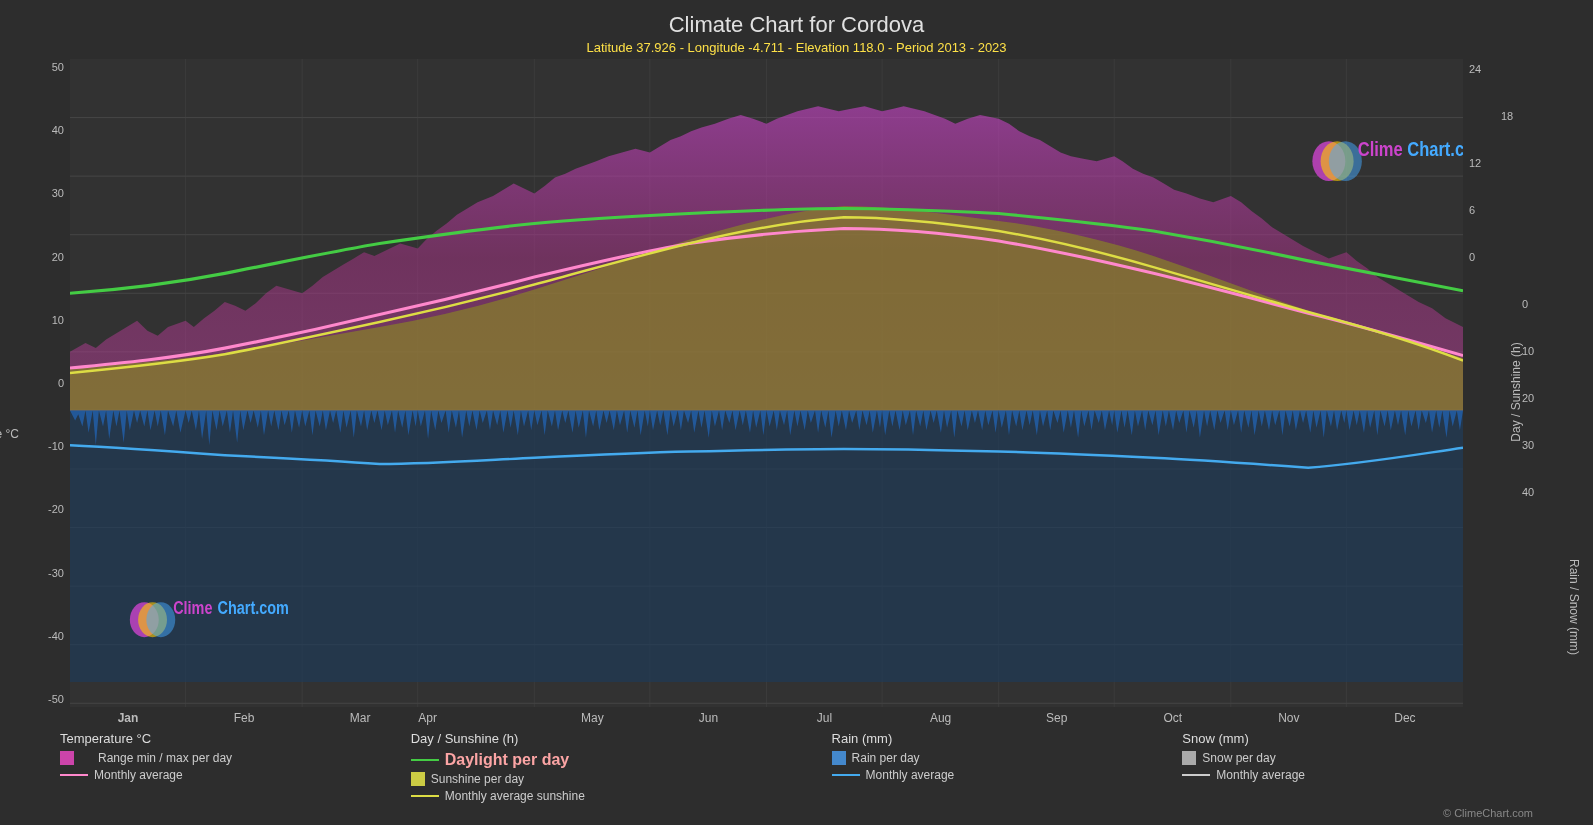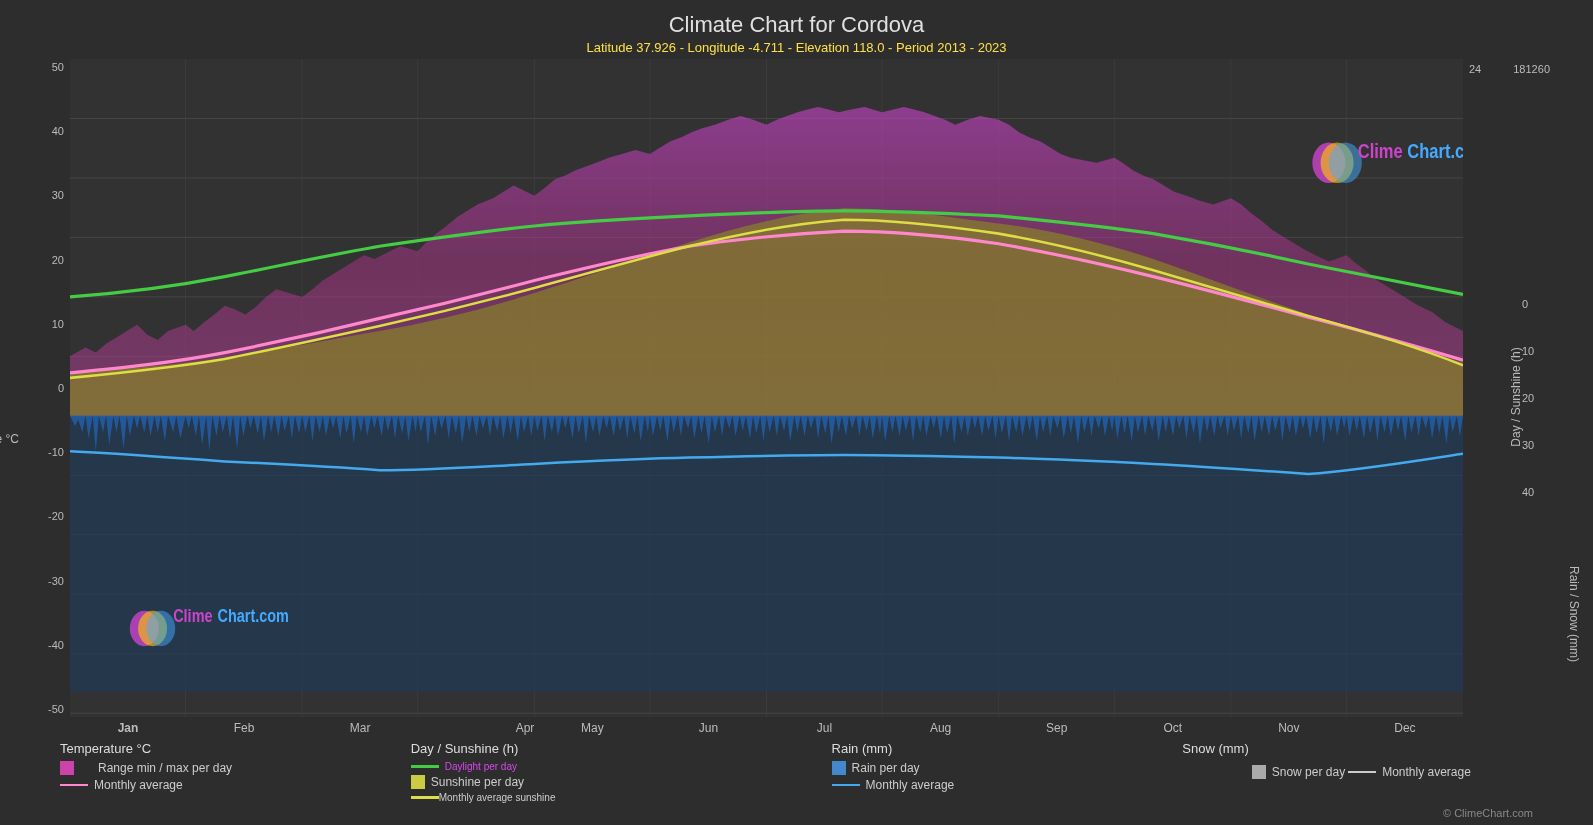--- a/index.html
+++ b/index.html
@@ -226,35 +226,35 @@
           <text x="100" y="445" font-family="Arial" font-size="14" font-weight="bold" fill="#cc44cc">Clime</text>
           <text x="143" y="445" font-family="Arial" font-size="14" font-weight="bold" fill="#44aaff">Chart.com</text>
 
         </svg>
       </div>
 
       <div style="display:flex; padding:4px 0 0 0; font-size:12px; color:#bbb;">
         <div style="flex:1; text-align:center;font-weight:bold;">Jan</div>
         <div style="flex:1; text-align:center;">Feb</div>
         <div style="flex:1; text-align:center;">Mar</div>
-        <div style="flex:1; text-align:right;">Apr</div>
+        <div style="flex:1; text-align:left;">Apr</div>
         <div style="flex:1; text-align:center;">May</div>
         <div style="flex:1; text-align:center;">Jun</div>
         <div style="flex:1; text-align:center;">Jul</div>
         <div style="flex:1; text-align:center;">Aug</div>
         <div style="flex:1; text-align:center;">Sep</div>
         <div style="flex:1; text-align:center;">Oct</div>
         <div style="flex:1; text-align:center;">Nov</div>
         <div style="flex:1; text-align:center;">Dec</div>
       </div>
     </div>
 
     <div style="display:flex; flex-direction:row; width:120px; position:relative;">
 
-      <div style="width:55px; display:flex; flex-direction:row; justify-content:flex-start; align-items:flex-start; padding-left:6px; padding-bottom:20px; padding-top:2px; font-size:11px; color:#bbb; gap:0;">
+      <div style="width:55px; display:flex; flex-direction:column; justify-content:flex-start; align-items:flex-start; padding-left:6px; padding-bottom:20px; padding-top:2px; font-size:11px; color:#bbb; gap:0;">
         <div style="height:47px; display:flex; align-items:flex-start; padding-top:2px;">24</div>
         <div style="height:47px; display:flex; align-items:flex-start; padding-top:2px;margin-left:32px;">18</div>
         <div style="height:47px; display:flex; align-items:flex-start; padding-top:2px;">12</div>
         <div style="height:47px; display:flex; align-items:flex-start; padding-top:2px;">6</div>
         <div style="height:47px; display:flex; align-items:flex-start; padding-top:2px;">0</div>
         <div style="position:absolute; right:60px; top:50%; writing-mode:vertical-rl; transform:rotate(180deg) translateY(50%); font-size:12px; color:#bbb; white-space:nowrap;">Day / Sunshine (h)</div>
       </div>
 
       <div style="width:55px; display:flex; flex-direction:column; justify-content:flex-start; align-items:flex-start; padding-left:4px; padding-top:2px; font-size:11px; color:#bbb;">
 
@@ -278,47 +278,47 @@
         <span>Range min / max per day</span>
       </div>
       <div style="display:flex; align-items:center; gap:6px; font-size:12px; color:#ccc;">
         <span style="display:inline-block; width:28px; height:2.5px; background:#ff88cc;"></span>
         <span>Monthly average</span>
       </div>
     </div>
 
     <div style="flex:1.2; display:flex; flex-direction:column; gap:3px;">
       <div style="font-size:13px; color:#ddd; margin-bottom:2px; font-weight:normal;">Day / Sunshine (h)</div>
-      <div style="display:flex; align-items:center; gap:6px; font-size:10px; color:#d946ef;">
+      <div style="display:flex; align-items:center; gap:6px; font-size:16px; color:#fca5a5;font-weight:bold;">
         <span style="display:inline-block; width:28px; height:2.5px; background:#44cc44;"></span>
         <span>Daylight per day</span>
       </div>
       <div style="display:flex; align-items:center; gap:6px; font-size:12px; color:#ccc;">
         <span style="display:inline-block; width:14px; height:14px; background:#cccc44;"></span>
         <span>Sunshine per day</span>
       </div>
-      <div style="display:flex; align-items:center; font-size:10px; color:#ccc;text-align:right;">
+      <div style="display:flex; align-items:center; gap:6px; font-size:12px; color:#ccc;text-align:right;">
         <span style="display:inline-block; width:28px; height:2.5px; background:#dddd44;"></span>
         <span>Monthly average sunshine</span>
       </div>
     </div>
 
     <div style="flex:1; display:flex; flex-direction:column; gap:3px;">
       <div style="font-size:13px; color:#ddd; margin-bottom:2px; font-weight:normal;">Rain (mm)</div>
       <div style="display:flex; align-items:center; gap:6px; font-size:12px; color:#ccc;">
         <span style="display:inline-block; width:14px; height:14px; background:#4488cc;"></span>
         <span>Rain per day</span>
       </div>
       <div style="display:flex; align-items:center; gap:6px; font-size:12px; color:#ccc;">
         <span style="display:inline-block; width:28px; height:2.5px; background:#44aaee;"></span>
         <span>Monthly average</span>
       </div>
     </div>
 
-    <div style="flex:1; display:flex; flex-direction:row; gap:3px;">
+    <div style="flex:1; display:flex; flex-direction:column; gap:3px;">
       <div style="font-size:13px; color:#ddd; margin-bottom:2px; font-weight:normal;">Snow (mm)</div>
       <div style="display:flex; align-items:center; gap:6px; font-size:12px; color:#ccc;">
         <span style="display:inline-block; width:14px; height:14px; background:#aaaaaa;"></span>
         <span>Snow per day</span>
       </div>
       <div style="display:flex; align-items:center; gap:6px; font-size:12px; color:#ccc;">
         <span style="display:inline-block; width:28px; height:2.5px; background:#cccccc;"></span>
         <span>Monthly average</span>
       </div>
     </div>

